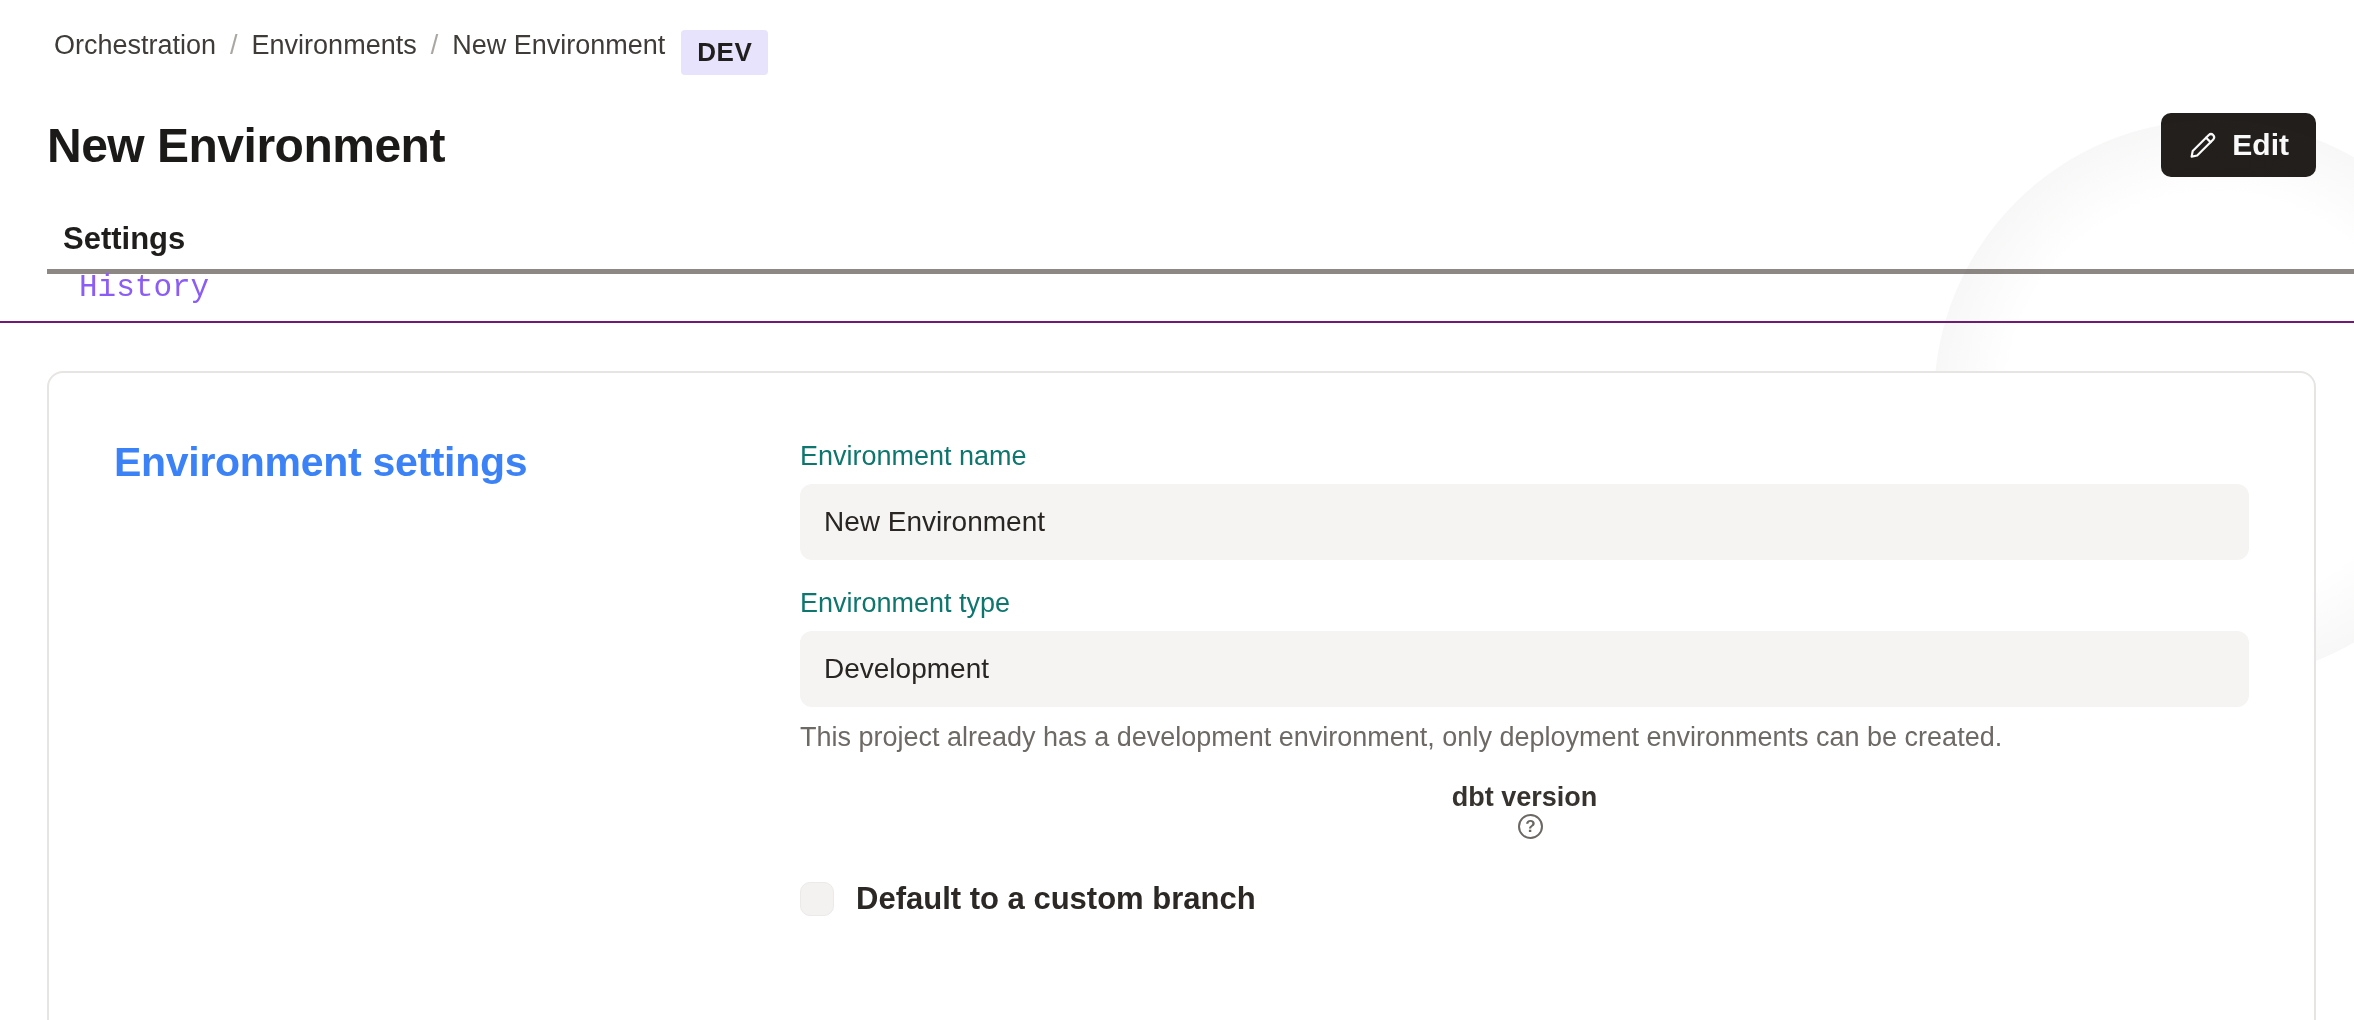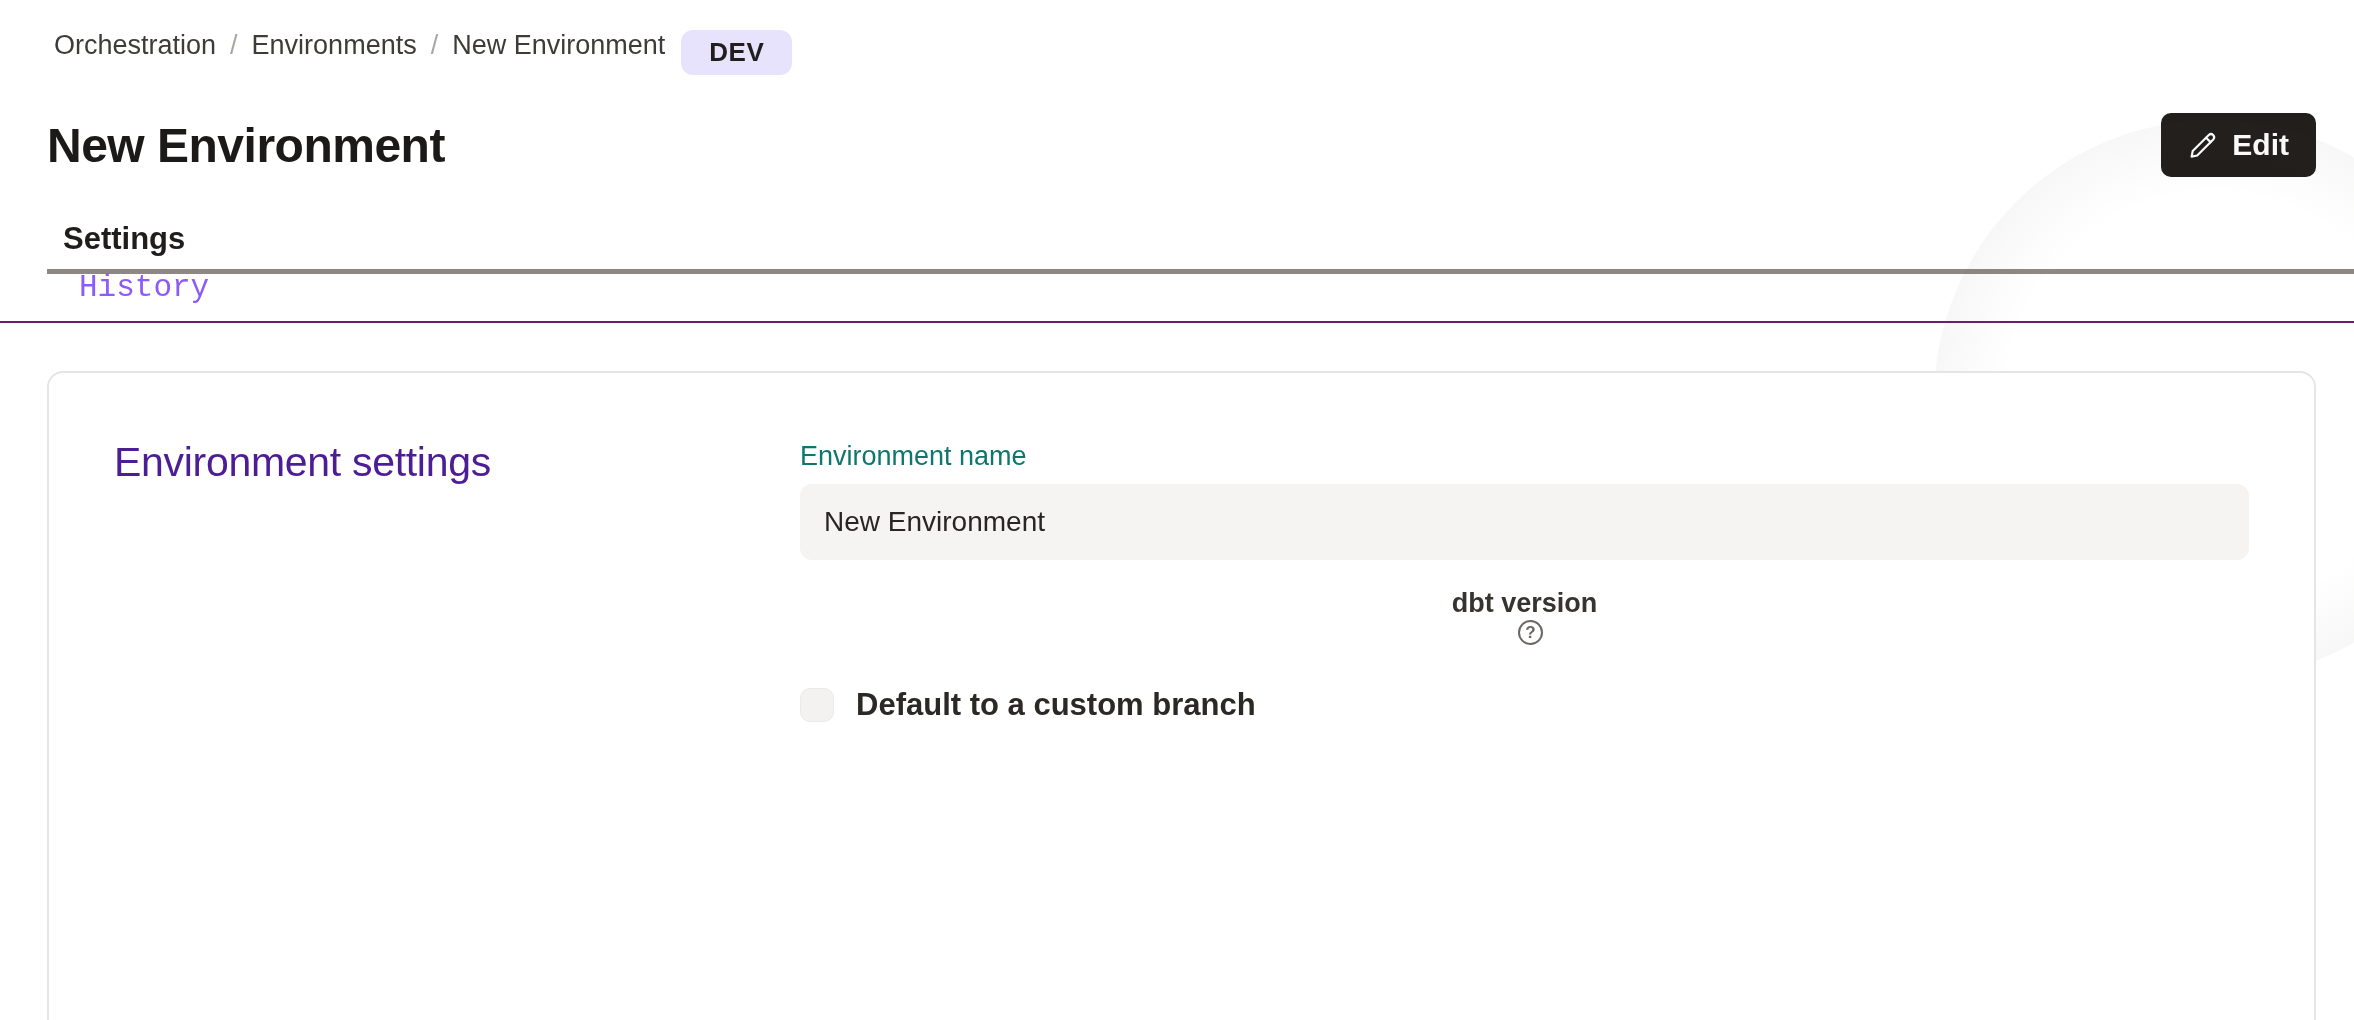--- a/index.html
+++ b/index.html
@@ -28,21 +28,21 @@
     display: flex; align-items: flex-start;
     padding: 30px 0 0 54px;
     font-size: 27px; color: #3e3b38;
   }
   .crumb { cursor: pointer; }
   .crumb-sep { color: #aaa6a2; margin: 0 14px; }
   .badge-dev {
     margin-left: 16px;
     background: #e8e3fc; color: #211f1e;
     font-size: 26px; font-weight: 700;
-    padding: 7px 28px; border-radius: 12px;
+    padding: 7px 16px; border-radius: 4px;
     letter-spacing: 0.5px;
   }
 
   
   .header-row {
     display: flex; align-items: center; justify-content: space-between;
     margin: 38px 38px 0 47px;
   }
   .page-title {
     font-size: 48px; font-weight: 700; color: #1c1a19;
@@ -90,21 +90,21 @@
     width: 2269px; height: 681px;
     border: 2px solid #e7e5e3;
     border-radius: 16px;
     background: #ffffff;
     padding: 66px 65px 34px 65px;
     display: flex;
     position: relative; z-index: 1;
   }
   .card-left { width: 686px; flex-shrink: 0; }
   .section-title {
-    font-size: 41px; font-weight: 400; color: #4c1d95;
+    font-size: 41px; font-weight: 700; color: #3b82f6;
     letter-spacing: -0.3px;
   }
   .card-form { flex: 1; }
 
   .form-group + .form-group { margin-top: 26px; }
   .field-label {
     display: flex; align-items: center;
     font-size: 27px; line-height: 34px; font-weight: 400;
     color: #0f766e; margin-bottom: 11px;
   }
@@ -188,20 +188,25 @@
       <h2 class="section-title">Environment settings</h2>
     </div>
 
     <div class="card-form">
 
       <div class="form-group">
         <div class="field-label">Environment name</div>
         <input class="text-input" type="text" value="New Environment" style="">
       </div>
 
+      <div class="form-group">
+        <div class="field-label">Environment type</div>
+        <input class="text-input" type="text" value="Development" style="">
+        <div class="helper-text">This project already has a development environment, only deployment environments can be created.</div>
+      </div>
 
       <div class="form-group">
         <div class="field-label bold">
           <span>dbt version</span>
           <span class="help-icon">?</span>
         </div>
       </div>
 
       <div class="checkbox-row">
         <div class="checkbox-box"></div>

